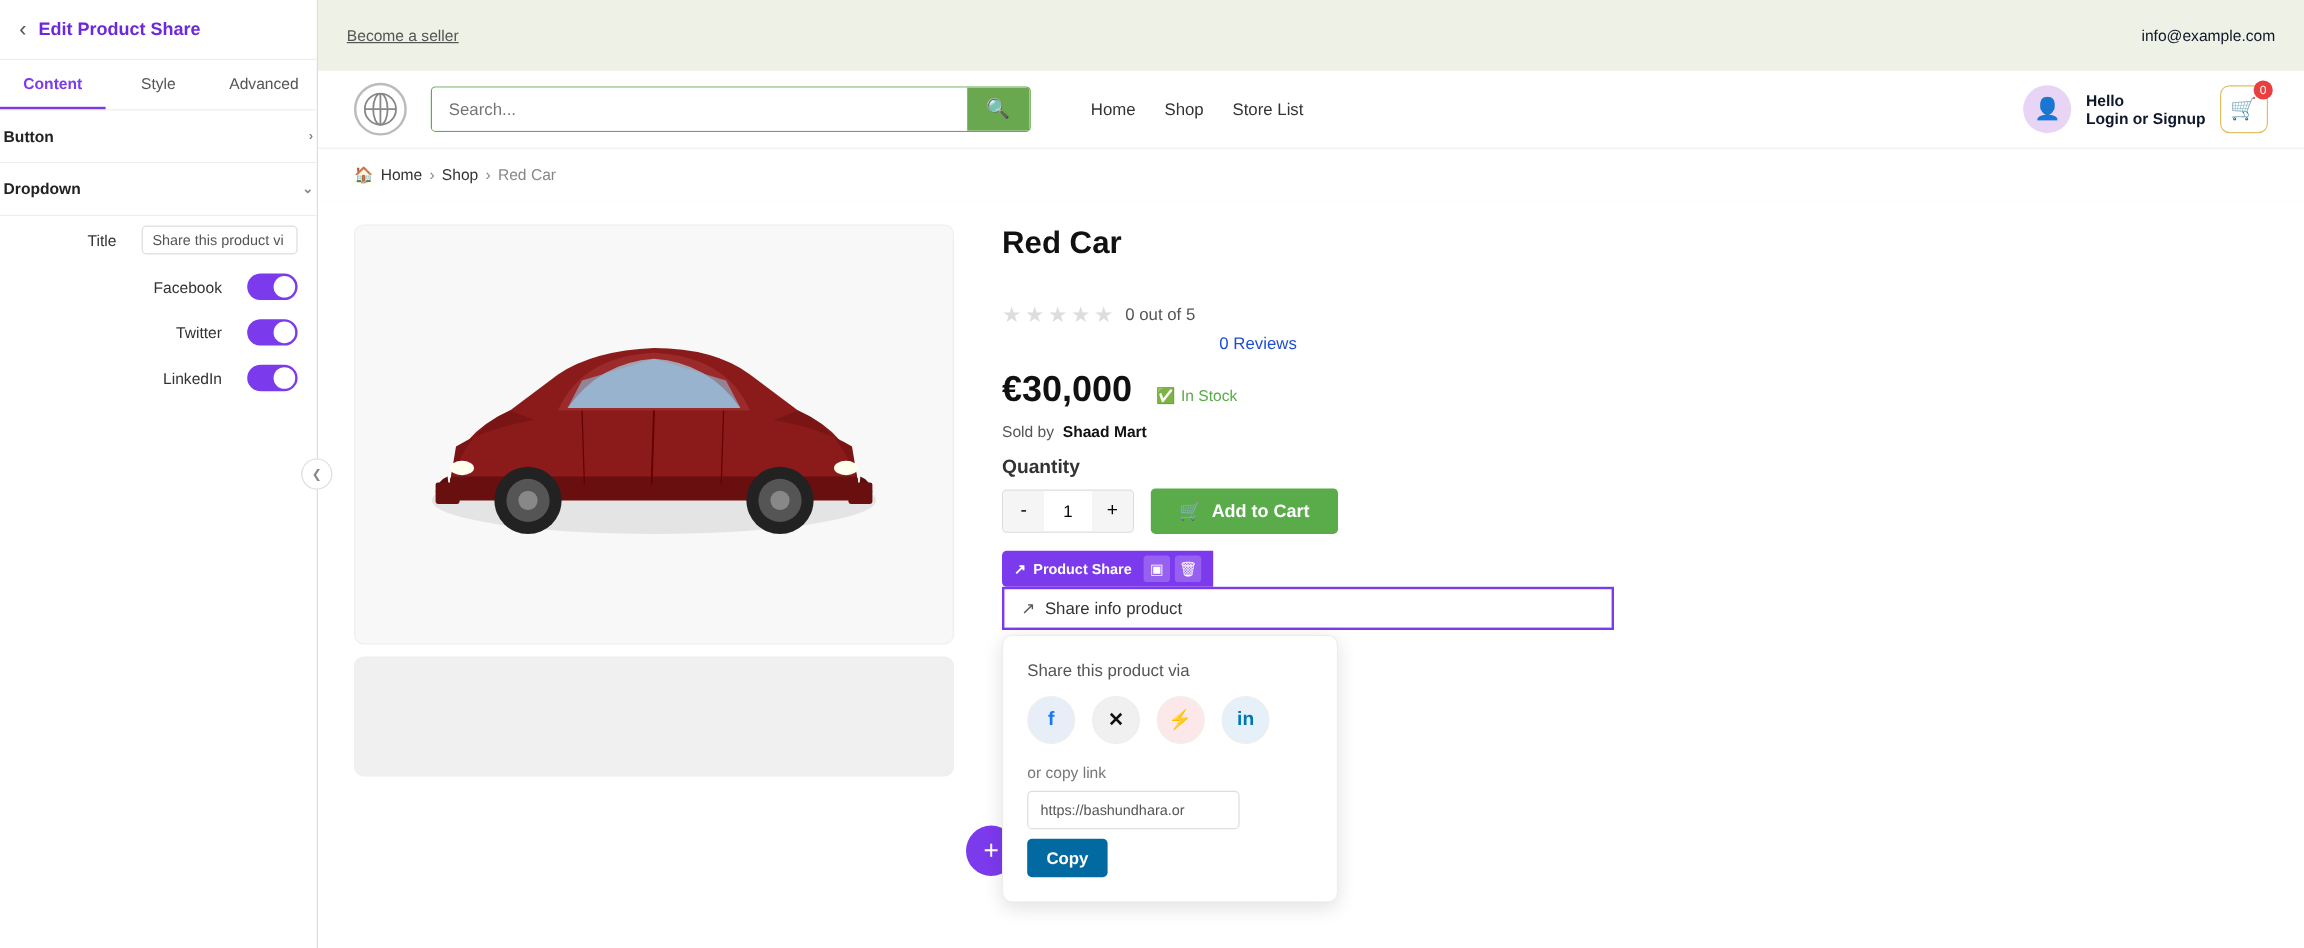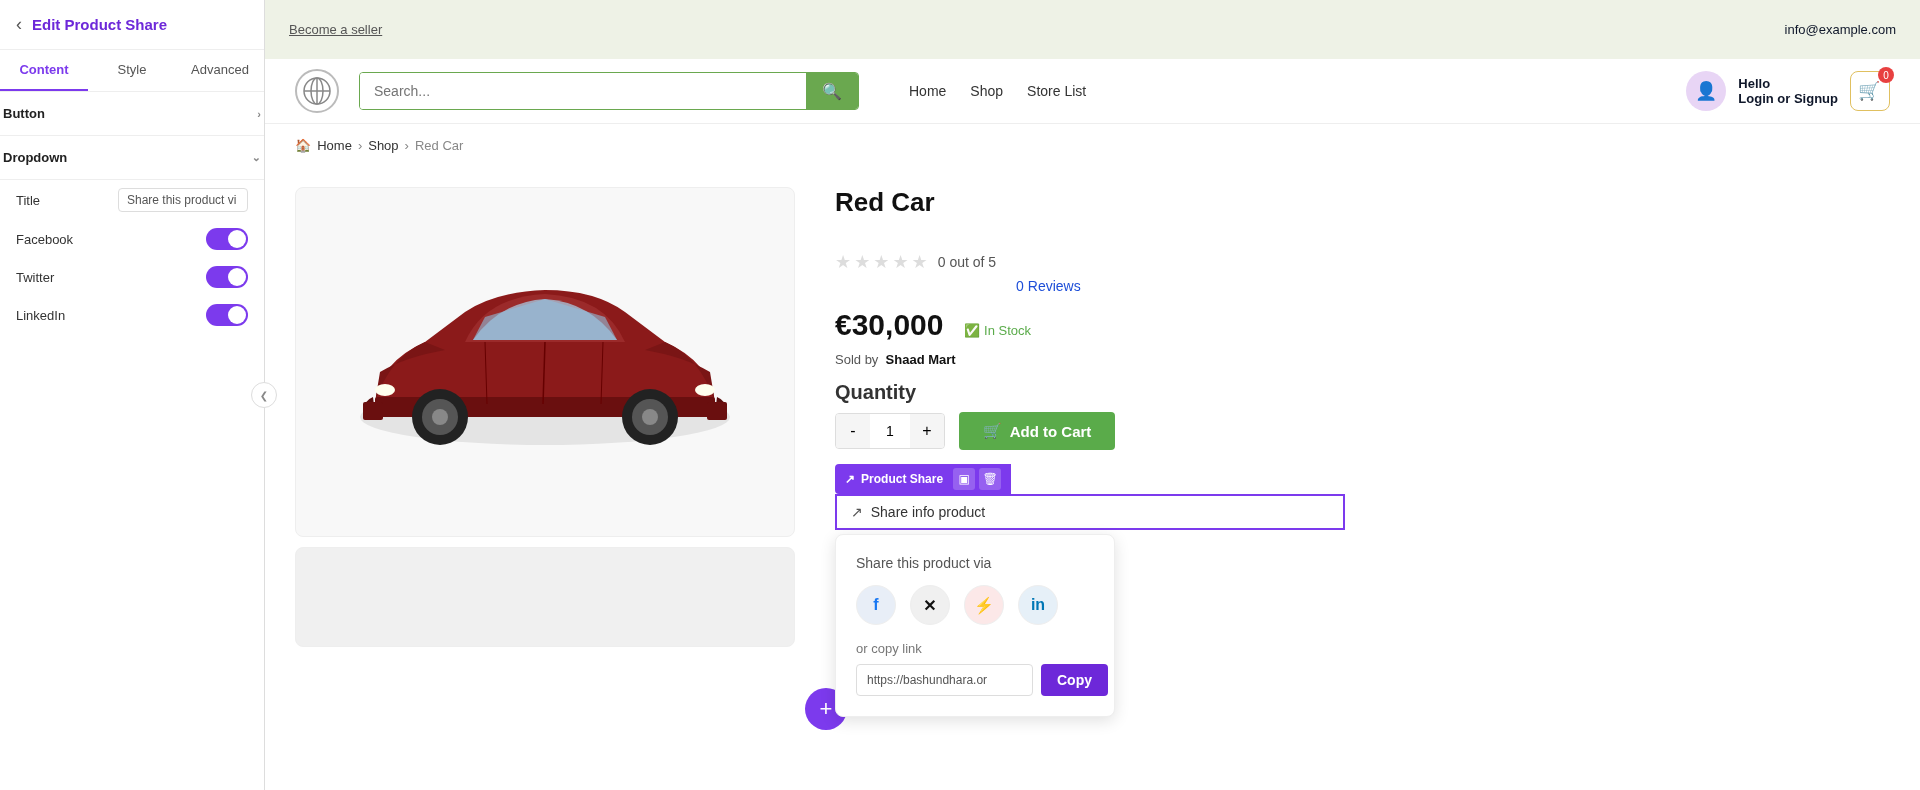--- a/index.html
+++ b/index.html
@@ -63,23 +63,24 @@
       font-weight: 600;
       color: #222;
       cursor: pointer;
     }
     .panel-section-header .arrow {
       font-size: 11px;
       color: #888;
     }
     .panel-field {
       display: flex;
-      justify-content: space-between;
+      justify-content: flex-end;
       align-items: center;
       padding: 8px 16px;
+      gap: 21px;
     }
     .panel-field-label {
       font-size: 13px;
       color: #333;
     }
     .panel-field-input {
       border: 1px solid #ddd;
       border-radius: 4px;
       padding: 4px 8px;
       font-size: 12px;
@@ -358,21 +359,21 @@
       font-size: 13px;
       margin-left: 16px;
     }
     .sold-by {
       font-size: 13px;
       color: #555;
       margin-bottom: 14px;
     }
     .sold-by strong { color: #111; }
     .quantity-label {
-      font-size: 20px;
+      font-size: 16px;
       font-weight: 600;
       color: #333;
       margin-bottom: 8px;
     }
     .quantity-row {
       display: flex;
       align-items: center;
       gap: 14px;
       margin-bottom: 14px;
     }
@@ -510,32 +511,33 @@
     .social-linkedin  { background: #e6f0f8; color: #0077b5; }
     .copy-link-label {
       font-size: 13px;
       color: #777;
       margin-bottom: 8px;
     }
     .copy-link-row {
       display: flex;
       gap: 8px;
       align-items: flex-start;
+      flex-direction: column;
     }
     .copy-link-input {
       flex: 1;
       border: 1px solid #ddd;
       border-radius: 4px;
       padding: 8px 10px;
       font-size: 12px;
       color: #555;
       outline: none;
     }
     .copy-btn {
-      background: #6d28d9;
+      background: #0369a1;
       color: #fff;
       border: none;
       border-radius: 4px;
       padding: 8px 16px;
       font-size: 14px;
       font-weight: 600;
       cursor: pointer;
     }
   </style>
 </head>

